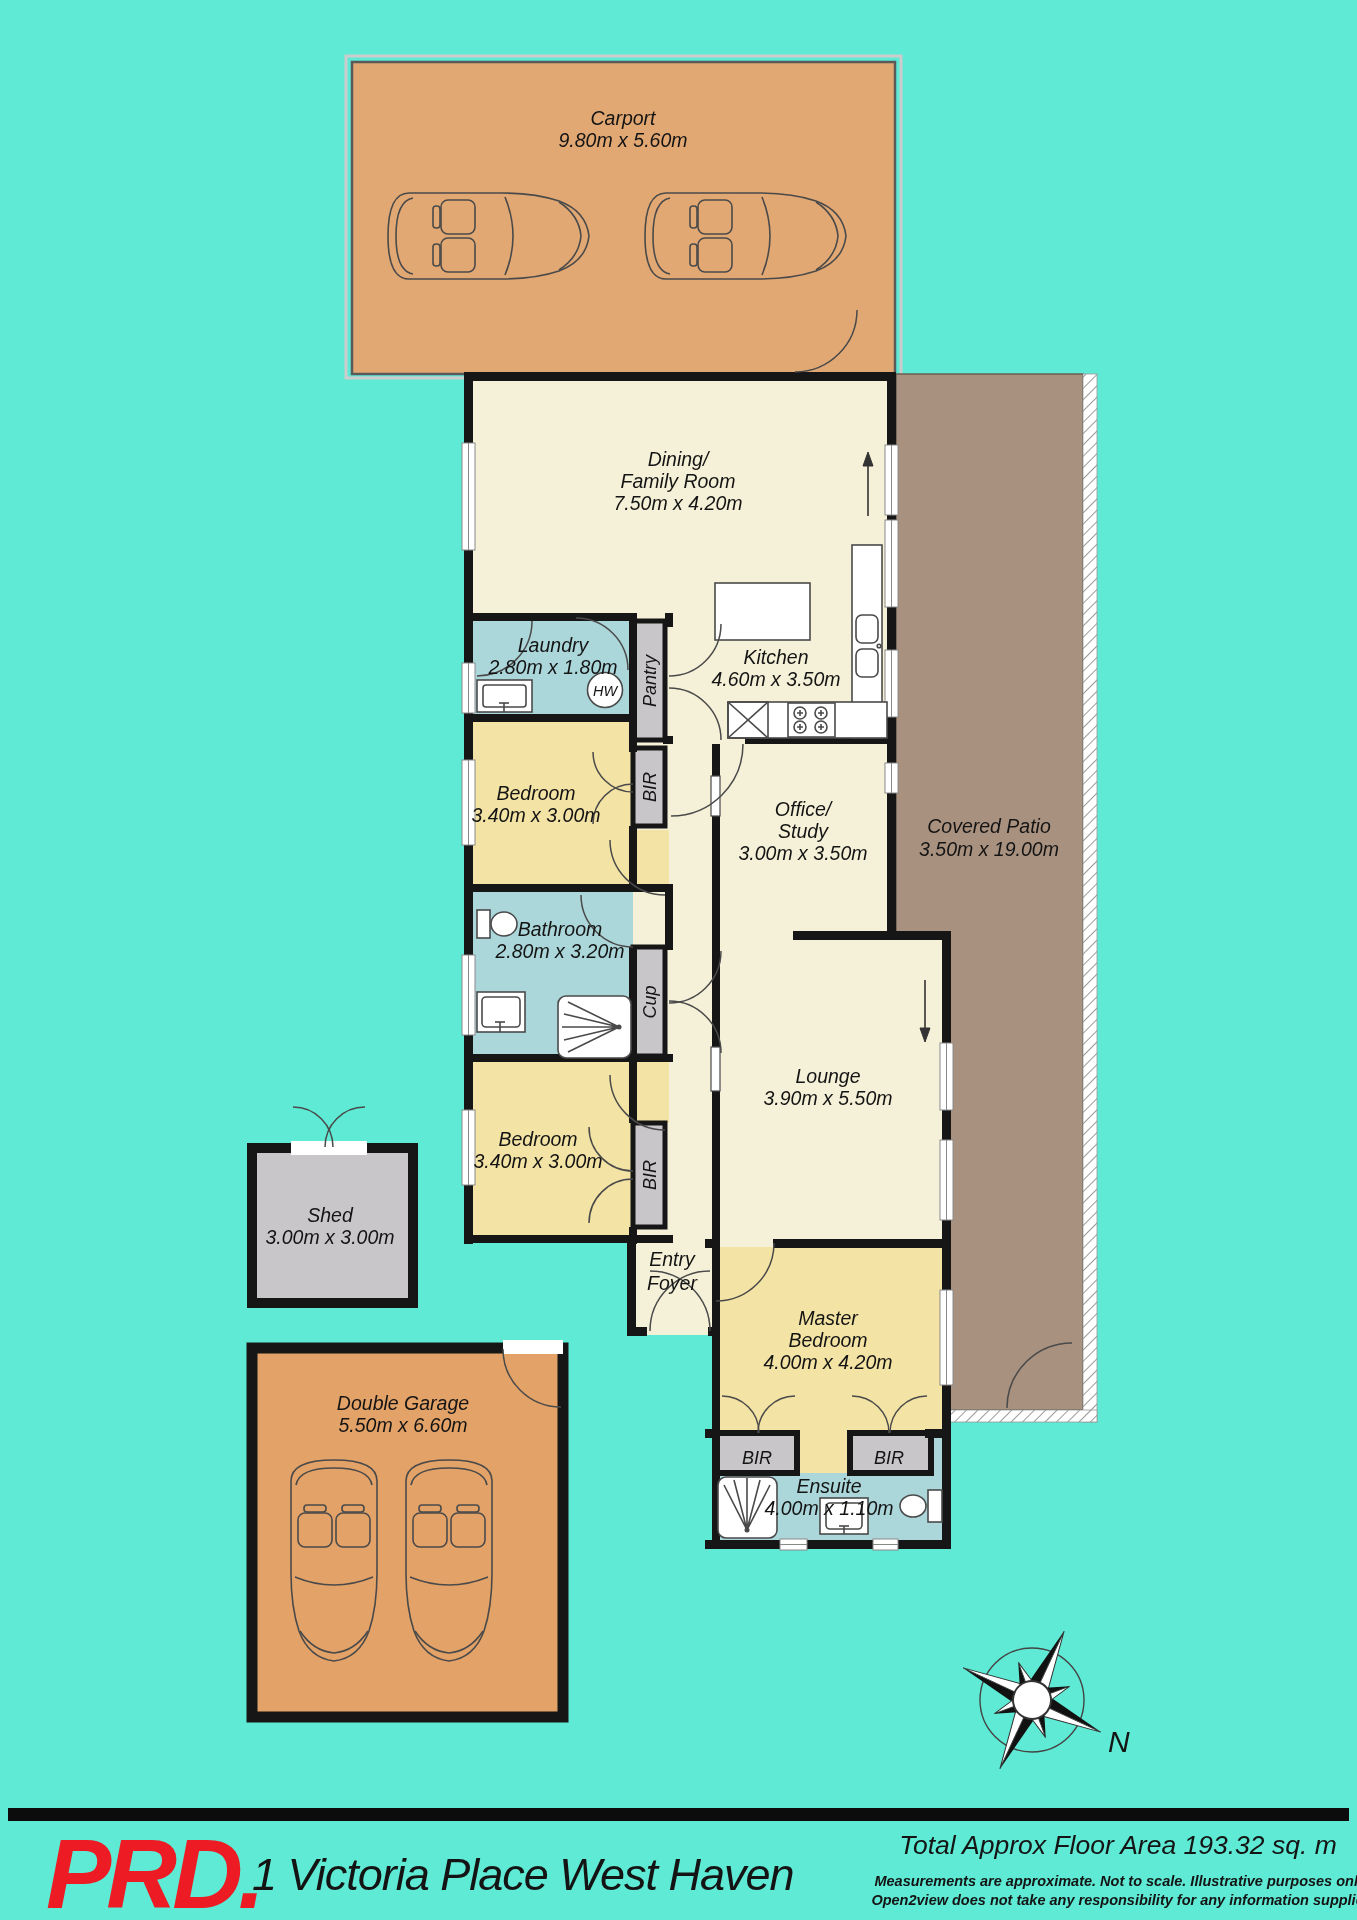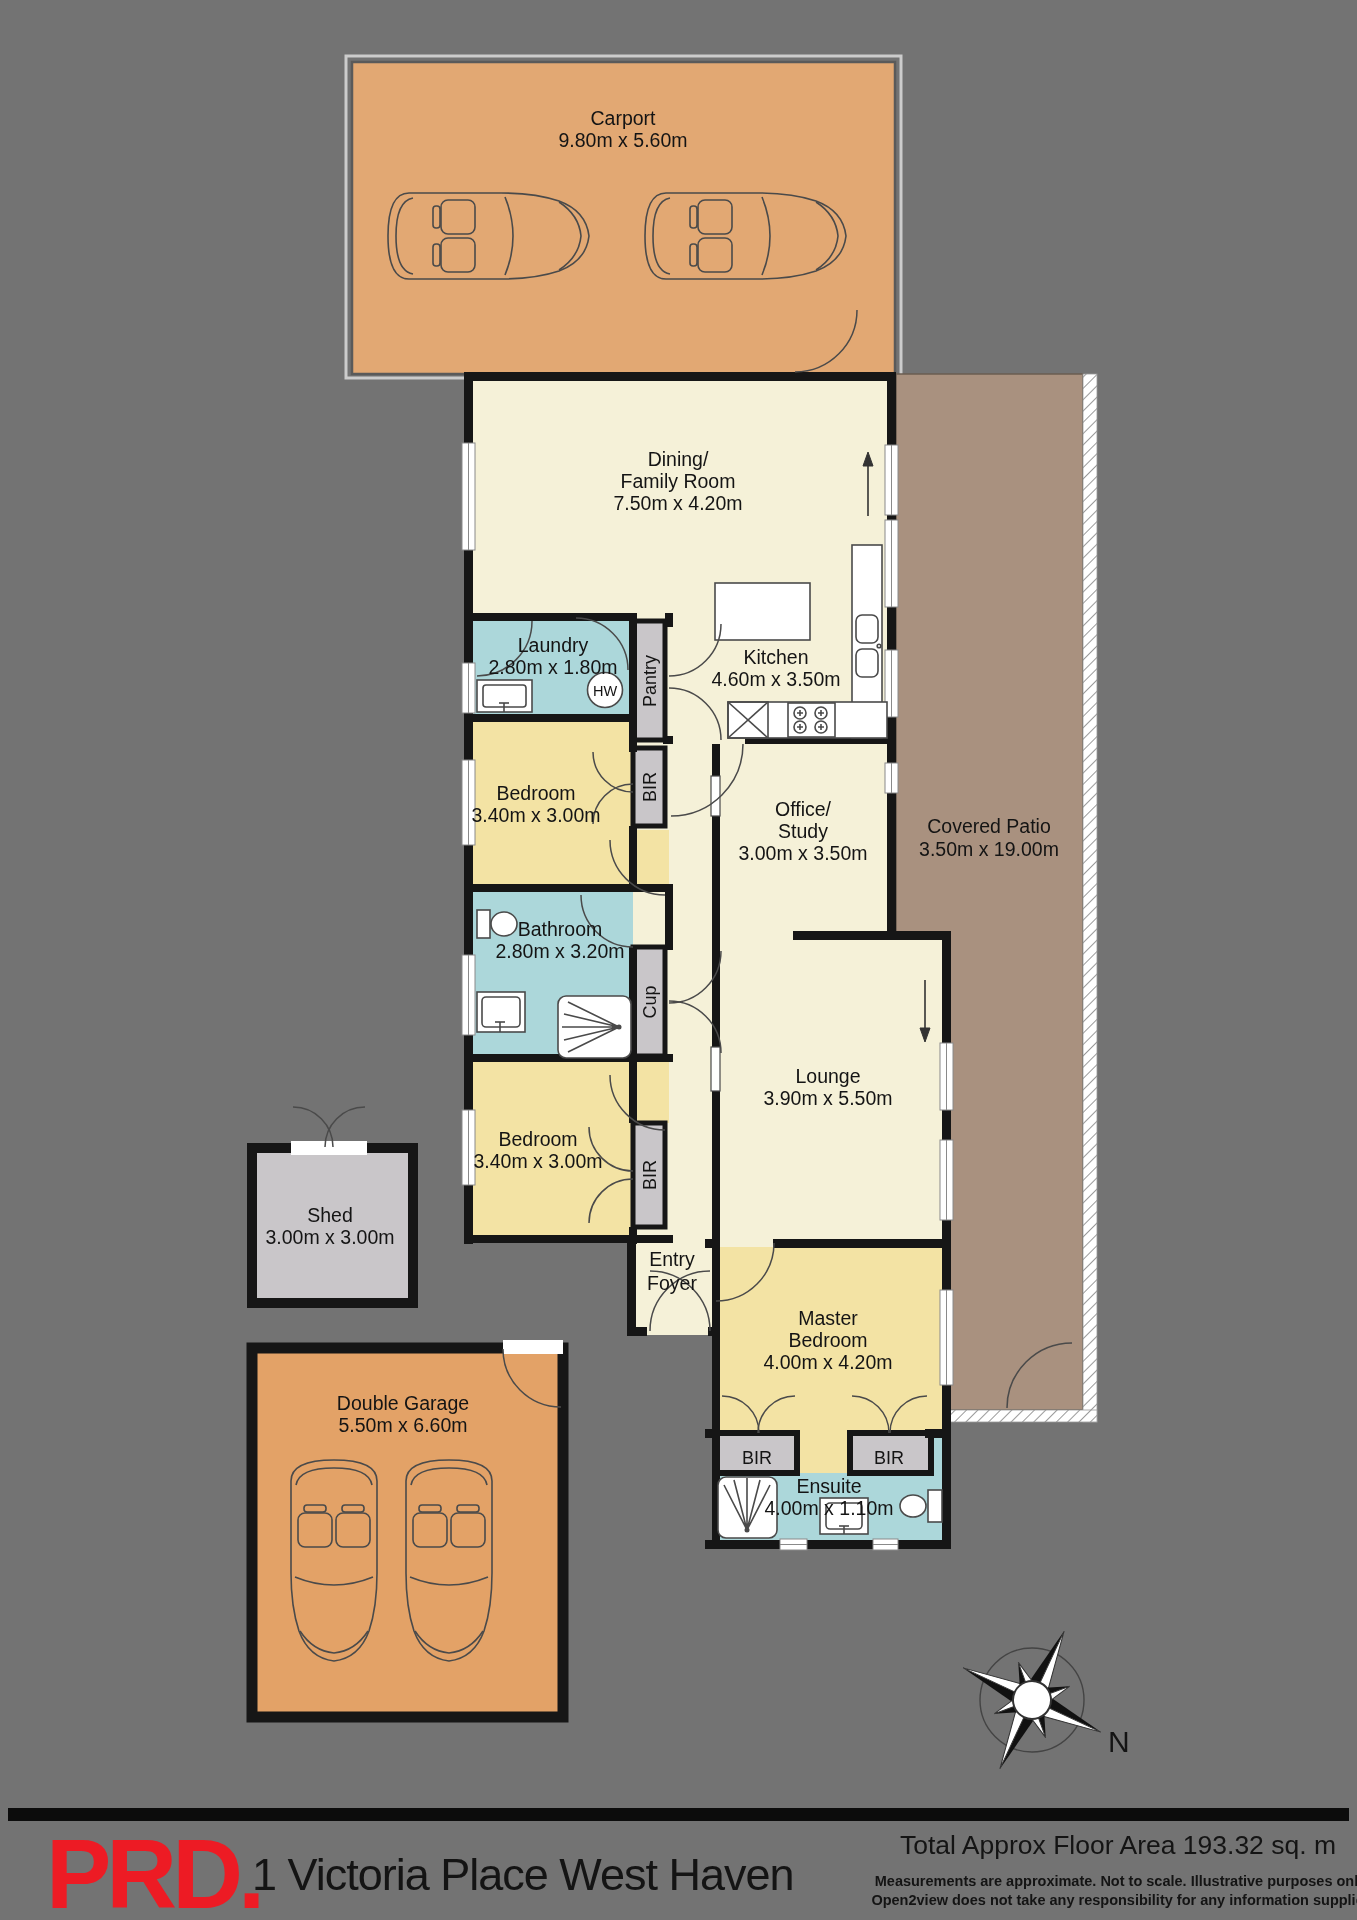--- a/index.html
+++ b/index.html
@@ -1,17 +1,17 @@
 <!DOCTYPE html>
 <html style="--c-wall: #161616; --c-cream: #F5F1D8; --c-yellow: #F3E3A4; --c-blue: #ACD7DA; --c-gray: #C9C6C9; --c-orange: #E2A873; --c-garage: #E3A267; --c-patio: #A9917F; --c-brand: #ED1B24;"><head>
 <meta charset="utf-8">
 <style>
   html,body{margin:0;padding:0;background:#fff;}
   body{font-family:"Liberation Sans", sans-serif;}
-  .stage{position:relative;width:1357px;height:1920px;background:#737373;overflow:hidden;}
+  .stage{position:relative;width:1357px;height:1920px;background:#5eead4;overflow:hidden;font-style:italic;}
   svg text{fill:#141414;font-family:"Liberation Sans","DejaVu Sans",sans-serif;}
   .room-label{font-size:19.5px;}
   .closet-label{font-size:18px;}
   .hw-label{font-size:14.5px;}
   .north-label{font-size:30px;}
   .wall{fill:var(--c-wall,#161616);}
   .f-cream{fill:var(--c-cream,#F5F1D8);}
   .f-yellow{fill:var(--c-yellow,#F3E3A4);}
   .f-blue{fill:var(--c-blue,#ACD7DA);}
   .f-gray{fill:var(--c-gray,#C9C6C9);}

